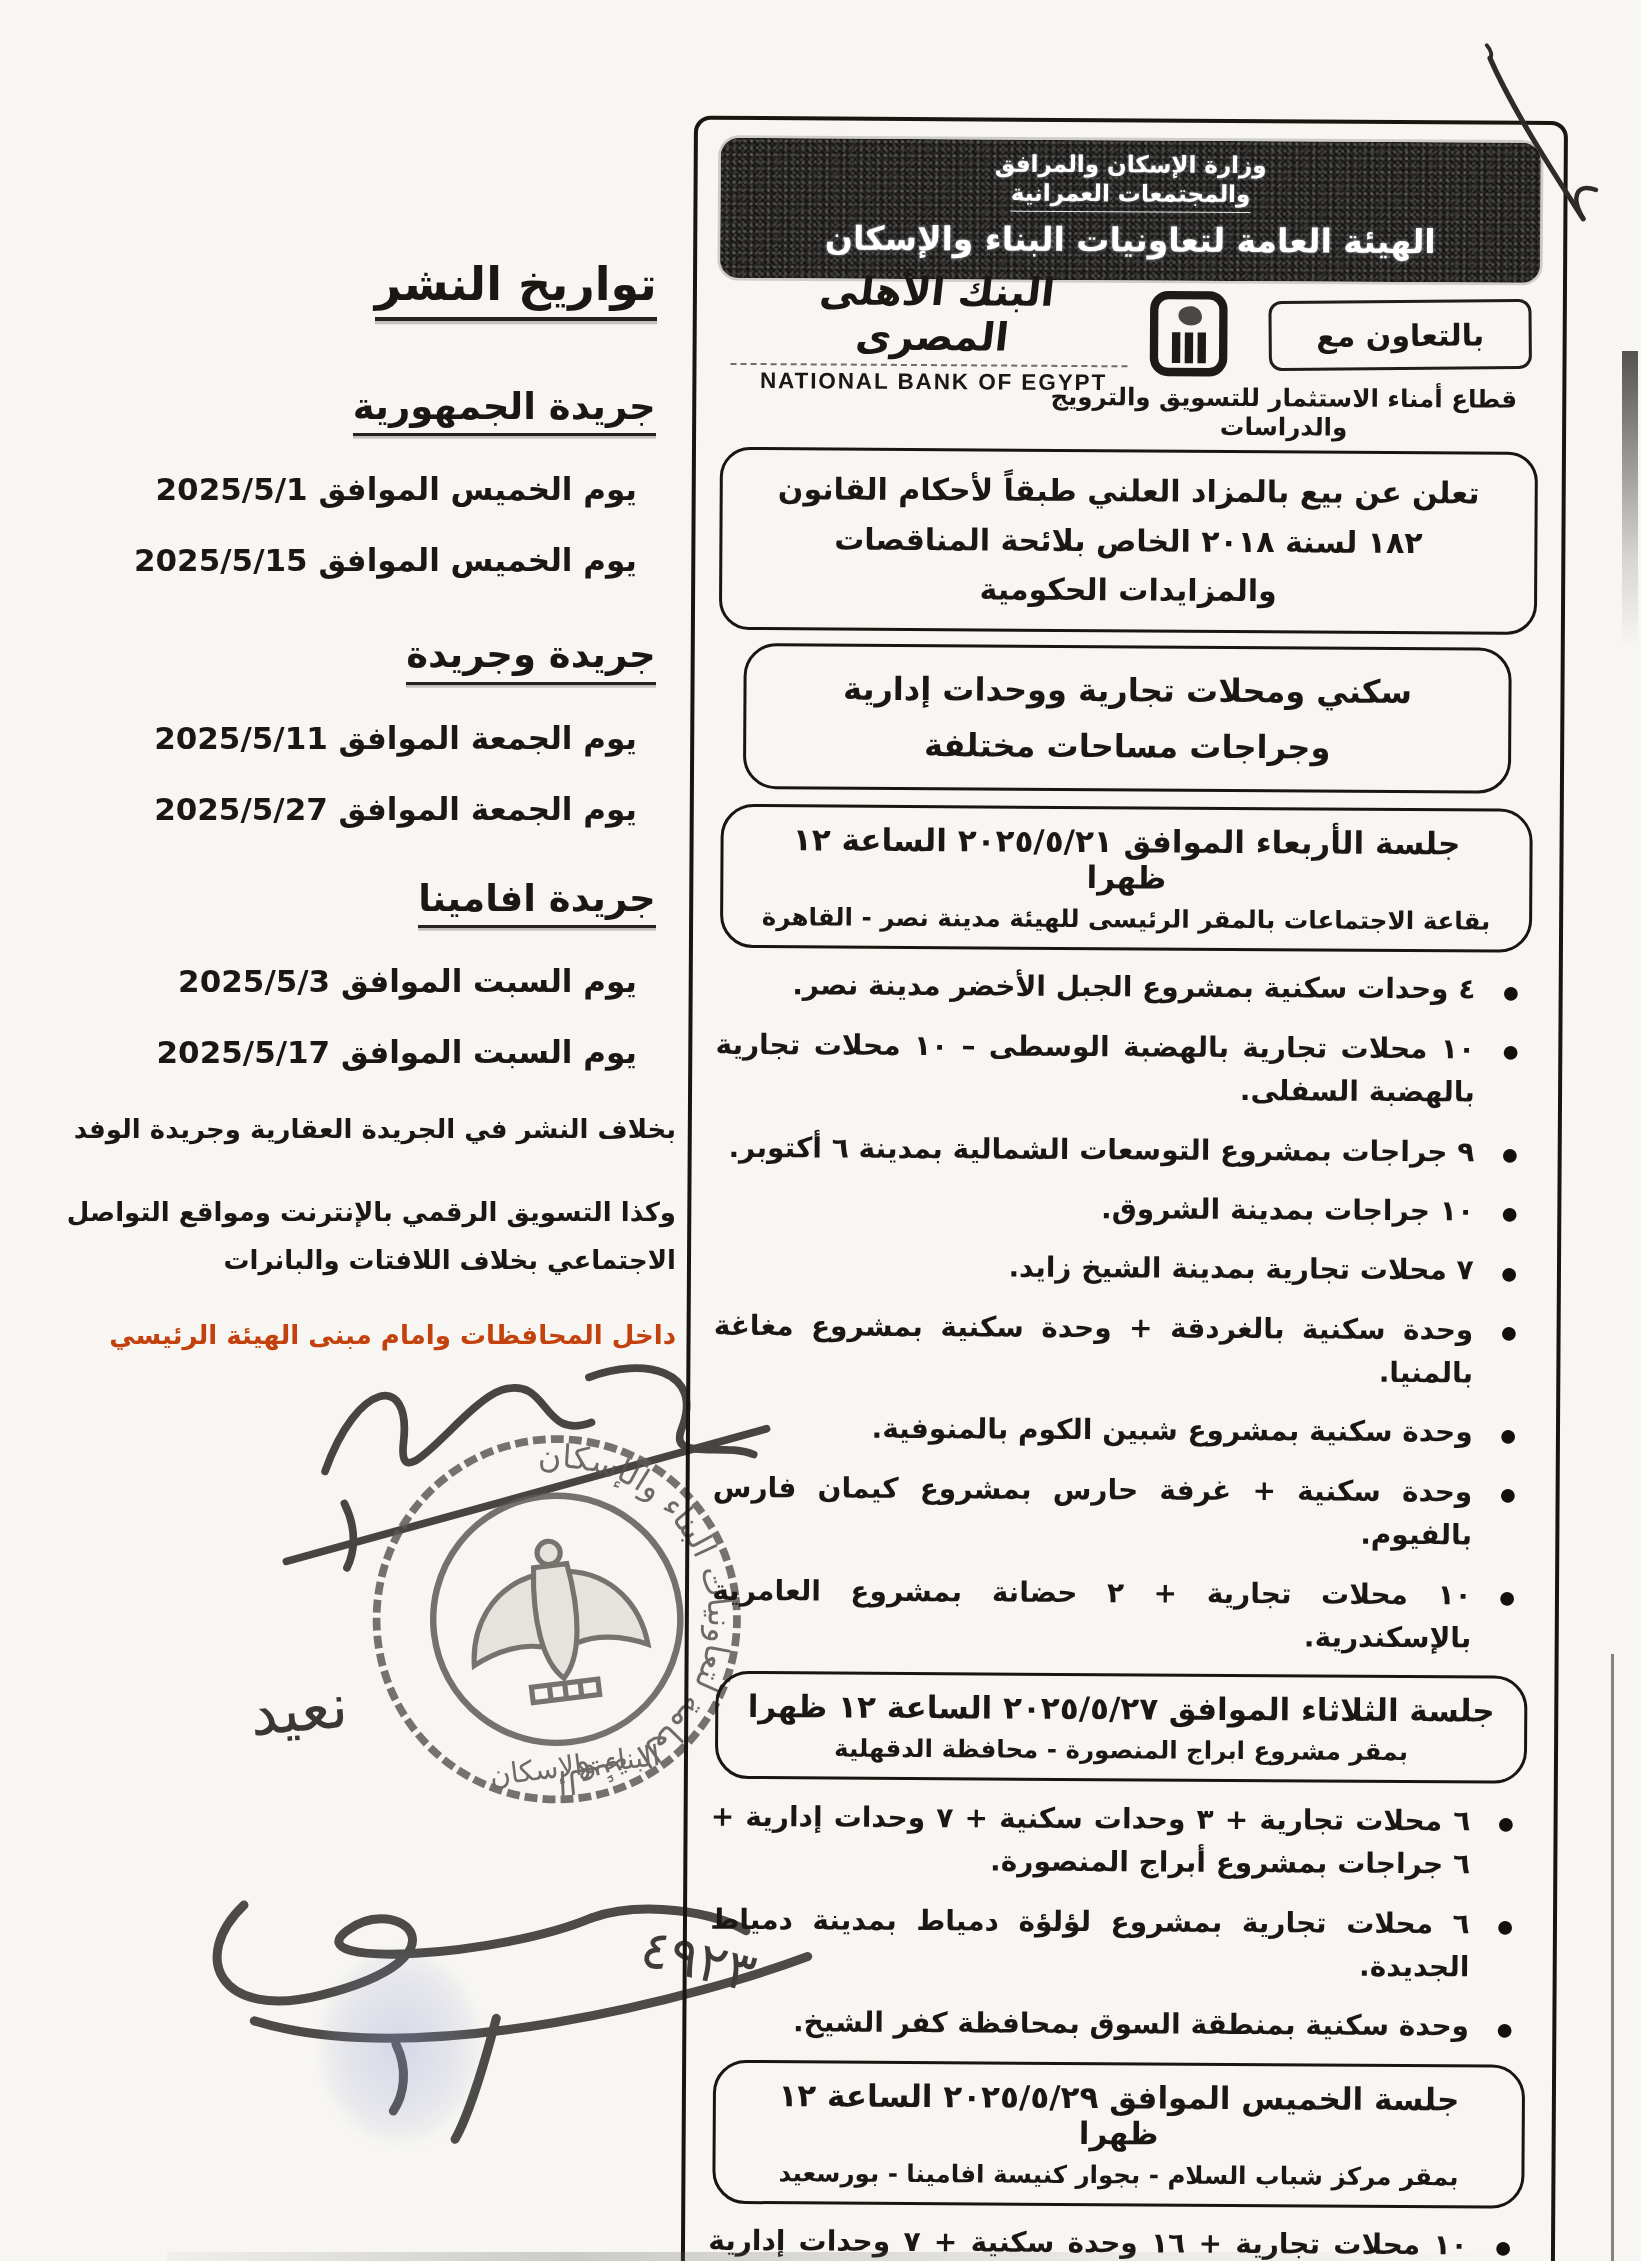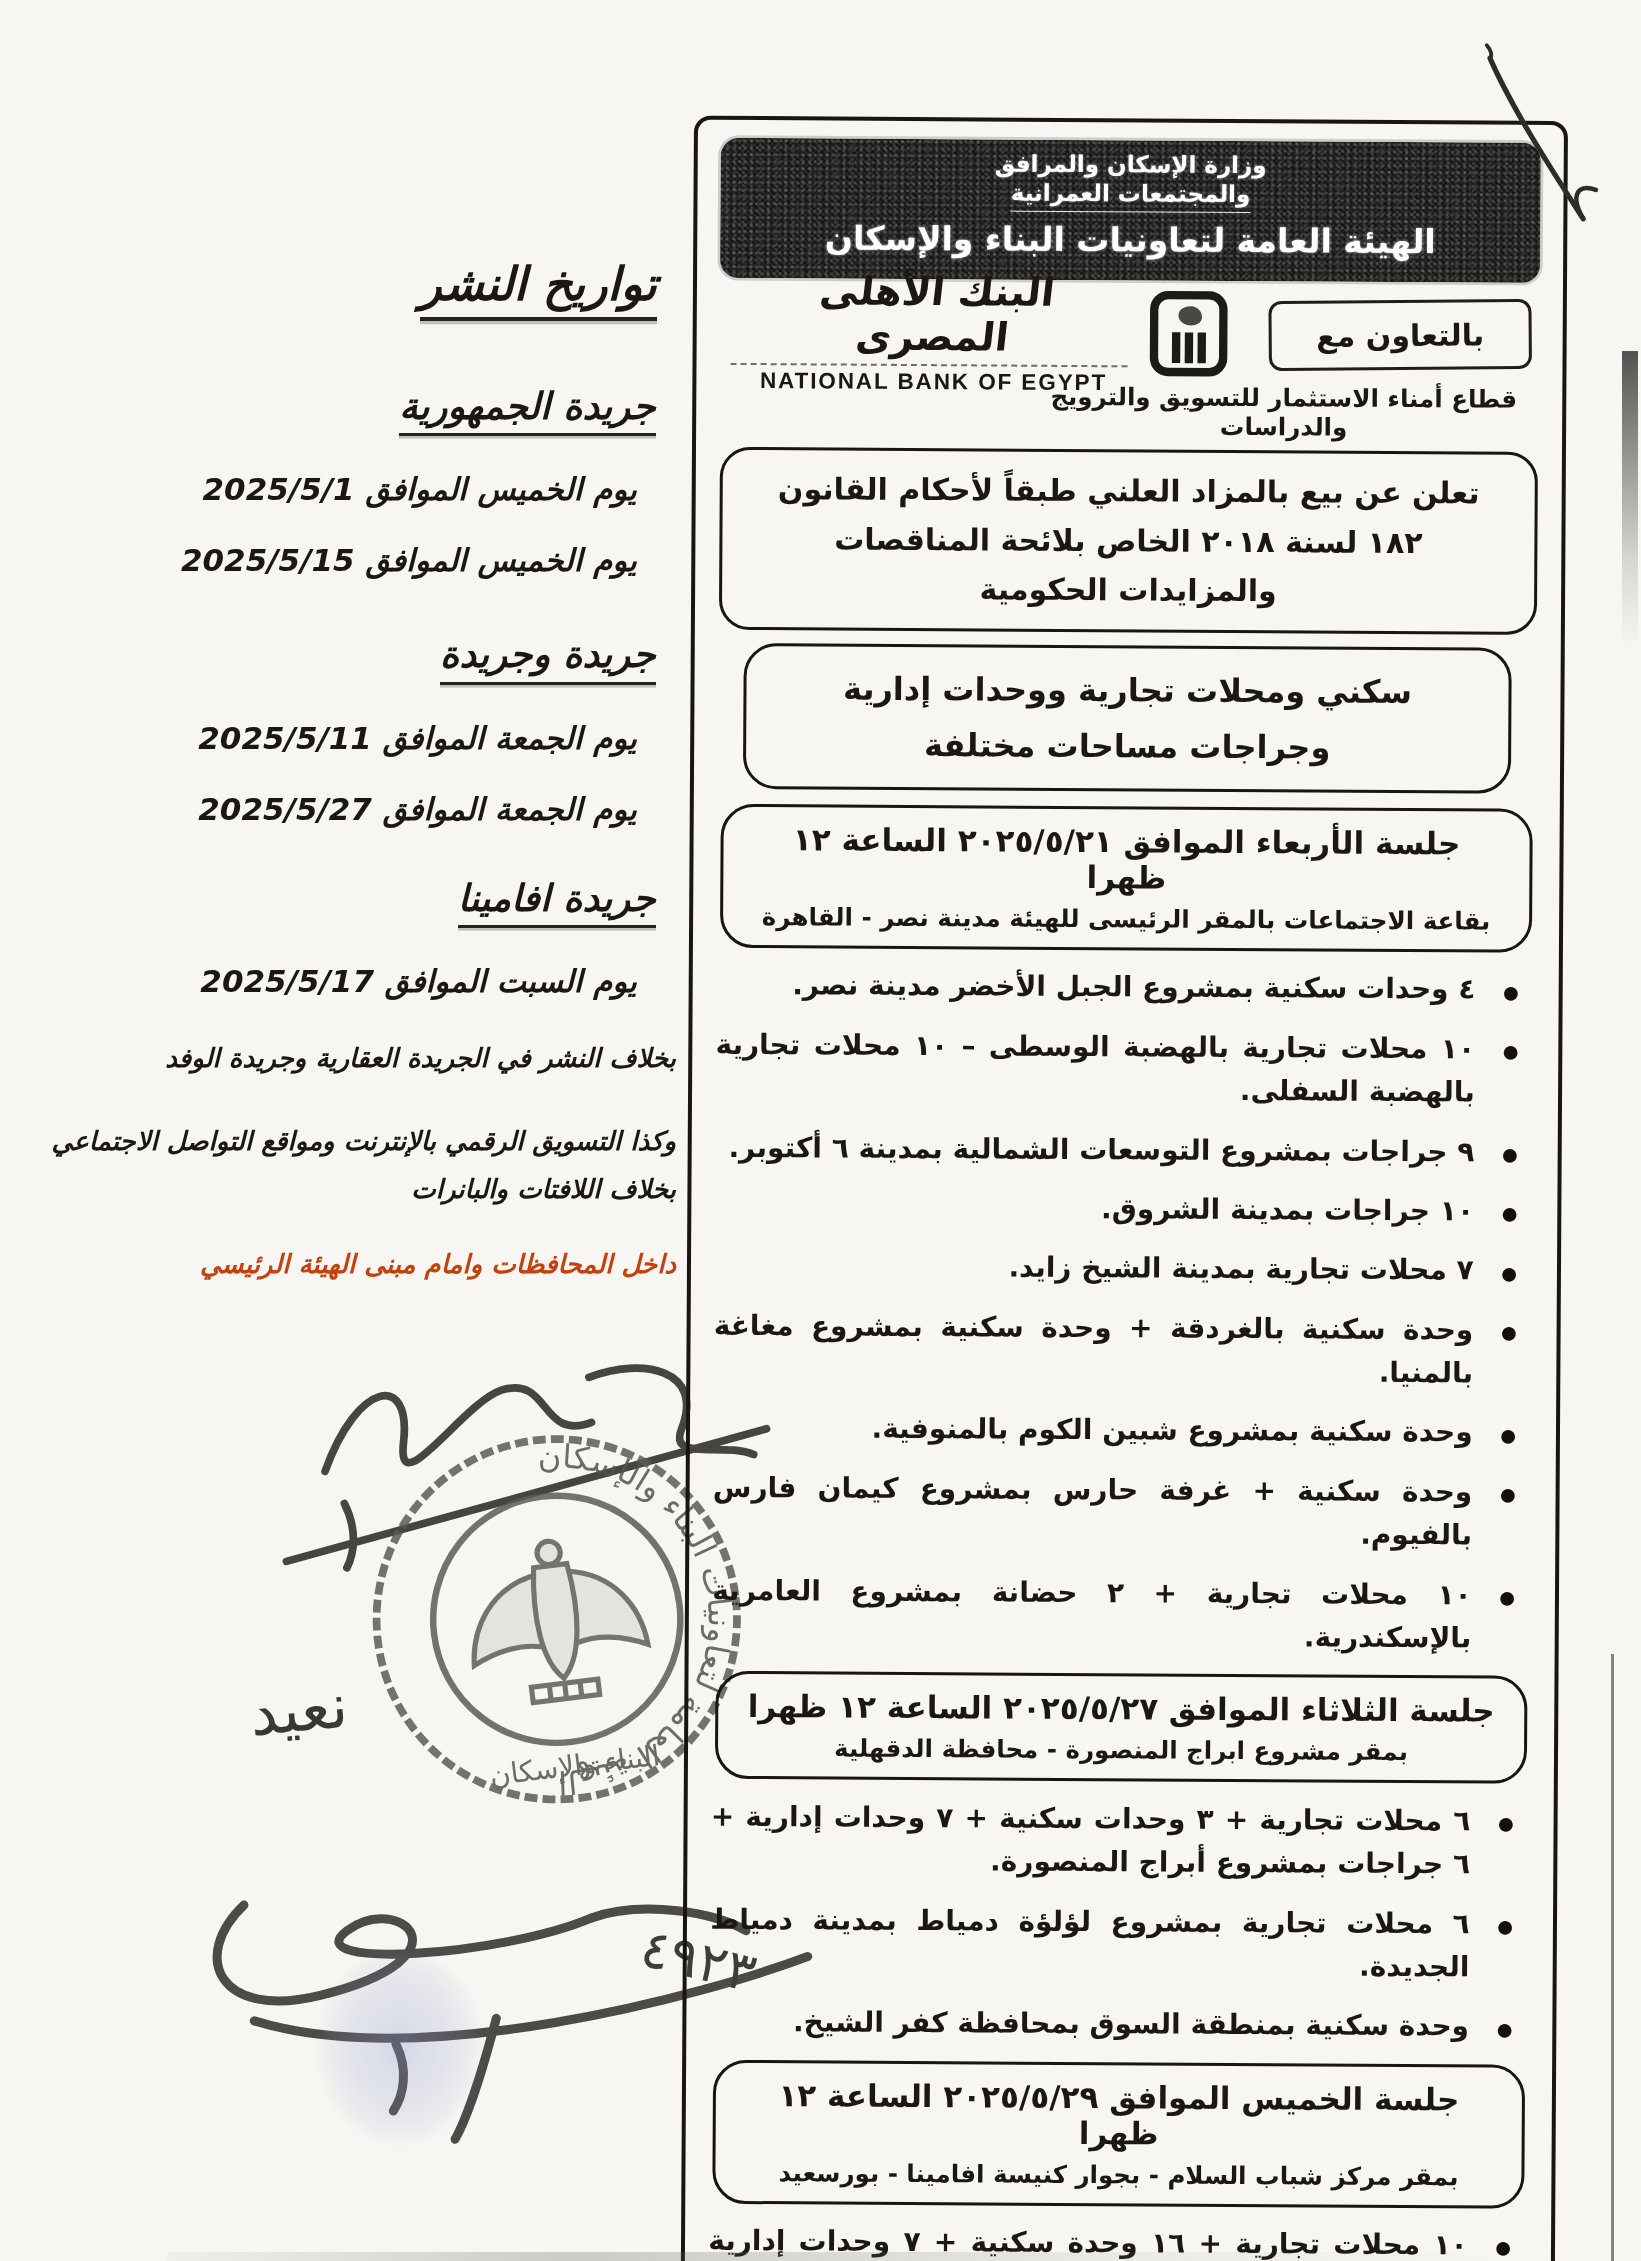--- a/index.html
+++ b/index.html
@@ -4,21 +4,21 @@
 <style>
   html,body{margin:0;padding:0;background:#d8d8d4;}
   .page{
     position:relative;width:1641px;height:2261px;overflow:hidden;
     background:#f7f6f2;
     font-family:"DejaVu Sans",sans-serif;color:#1b1814;
   }
   
   .sidebar{
     position:absolute;left:45px;top:257px;width:631px;
-    direction:rtl;text-align:right;font-style:italic;
+    direction:rtl;text-align:right;
   }
   .pub-title{
     font-size:46px;font-weight:800;margin:0 19.3px 0 0;
     display:inline-block;padding-bottom:6.4px;
     border-bottom:4.5px solid #242120;box-shadow:0 3.2px 0 rgba(36,33,32,.25);
   }
   .paper-name{
     font-size:37px;font-weight:800;margin:0 6.4px 0 0;
     display:inline-block;padding-bottom:5.1px;
     border-bottom:3.9px solid #242120;box-shadow:0 2.6px 0 rgba(36,33,32,.25);
@@ -120,20 +120,21 @@
     </div>
 
     <div class="paper-block pb-2">
       <h3><span class="paper-name">جريدة وجريدة</span></h3>
       <div class="pub-date">يوم الجمعة الموافق 2025/5/11</div>
       <div class="pub-date">يوم الجمعة الموافق 2025/5/27</div>
     </div>
 
     <div class="paper-block pb-3">
       <h3><span class="paper-name">جريدة افامينا</span></h3>
+      <div class="pub-date">يوم السبت الموافق 2025/5/3</div>
       <div class="pub-date">يوم السبت الموافق 2025/5/17</div>
     </div>
 
     <div class="note">بخلاف النشر في الجريدة العقارية وجريدة الوفد</div>
     <div class="note">وكذا التسويق الرقمي بالإنترنت ومواقع التواصل الاجتماعي بخلاف اللافتات والبانرات</div>
     <div class="note note-last">داخل المحافظات وامام مبنى الهيئة الرئيسي</div>
   </div>
 
   <div class="stamp-wrap">
     <svg width="689" height="798" viewBox="0 0 535 620">

